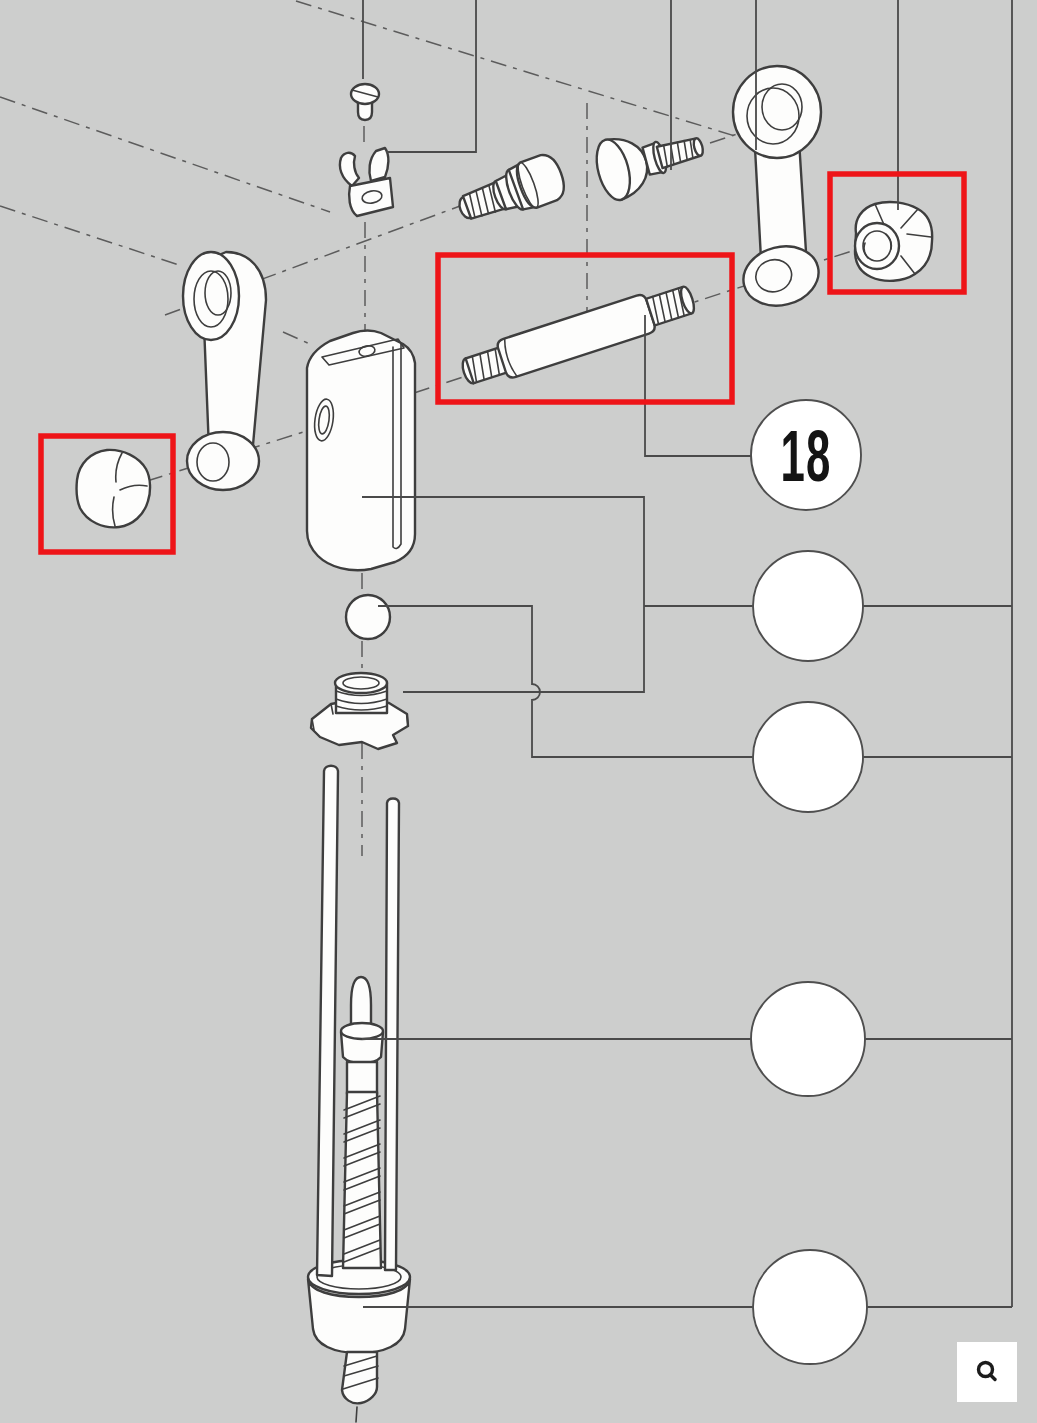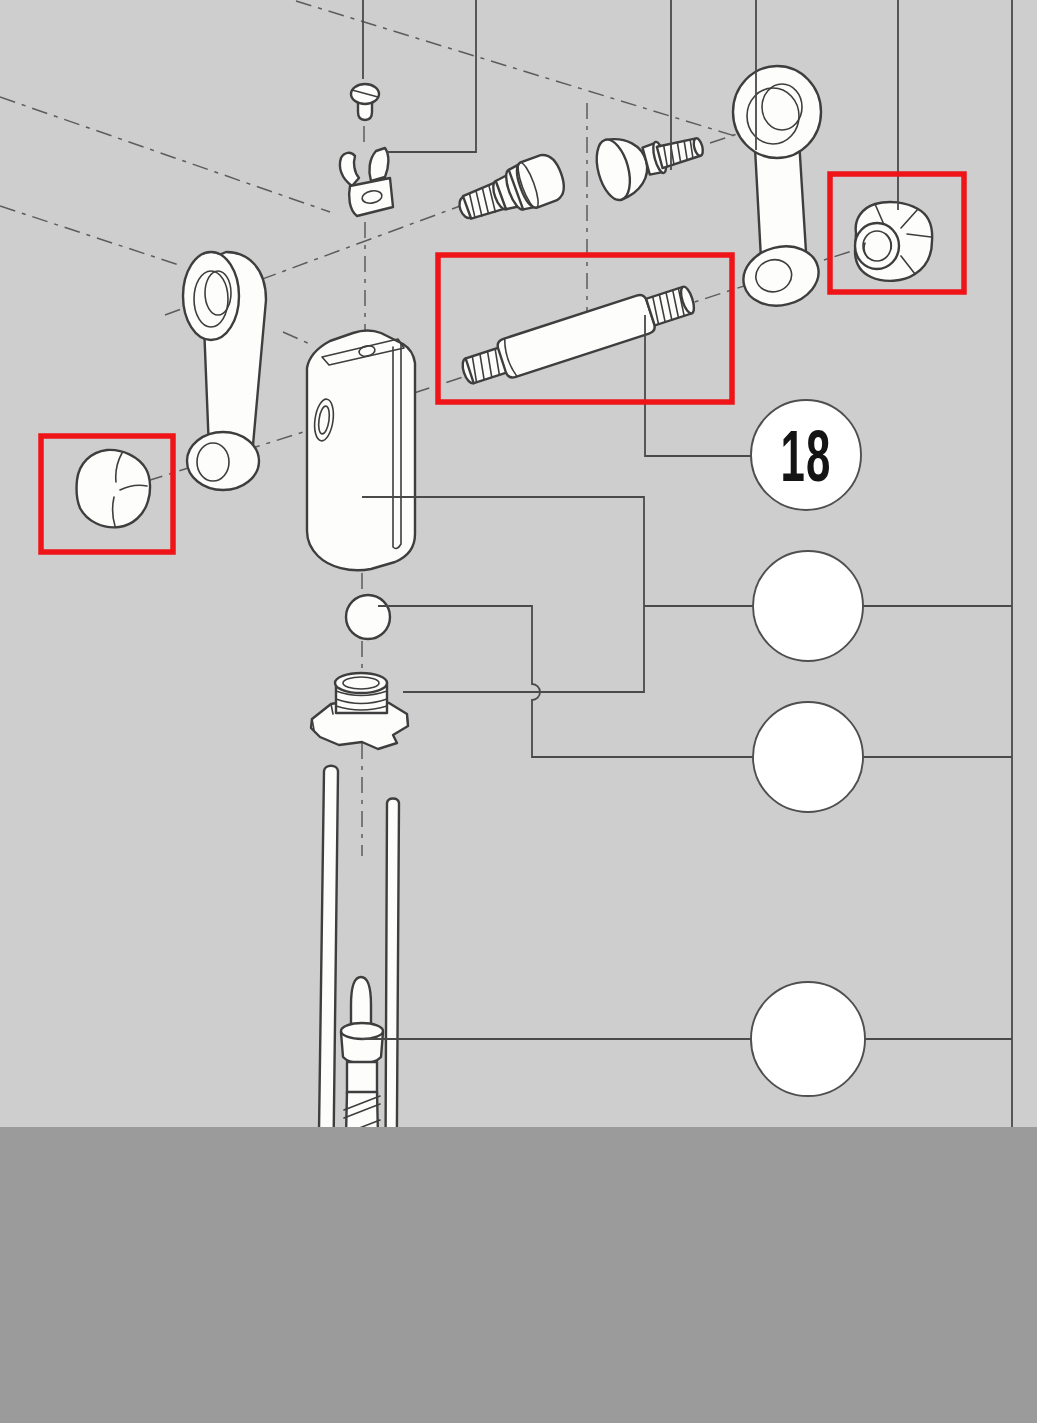--- a/index.html
+++ b/index.html
@@ -1,17 +1,17 @@
 <!DOCTYPE html>
 <html><head>
 <meta charset="utf-8">
 <style>
   html,body{margin:0;padding:0;background:#9a9b9a;}
   .canvas{
-    position:relative;width:1037px;height:1127px;overflow:hidden;
+    position:relative;width:1037px;height:1423px;overflow:hidden;
     background:#cdcecd;font-family:"Liberation Sans",sans-serif;
   }
   .diagram-svg{position:absolute;left:0;top:0;}
   
   .outline{fill:#fdfdfc;stroke:#3e3e3e;stroke-width:2.4;stroke-linejoin:round;stroke-linecap:round;}
   .detail{fill:none;stroke:#3e3e3e;stroke-width:1.6;stroke-linejoin:round;stroke-linecap:round;}
   .dash{fill:none;stroke:#5c5c5c;stroke-width:1.5;stroke-dasharray:16 7 4 7;}
   .leader{fill:none;stroke:#4a4a4a;stroke-width:1.8;}
   .redbox{fill:none;stroke-width:5.5;}
   .balloon{fill:#ffffff;stroke:#4f4f4f;stroke-width:1.9;}

